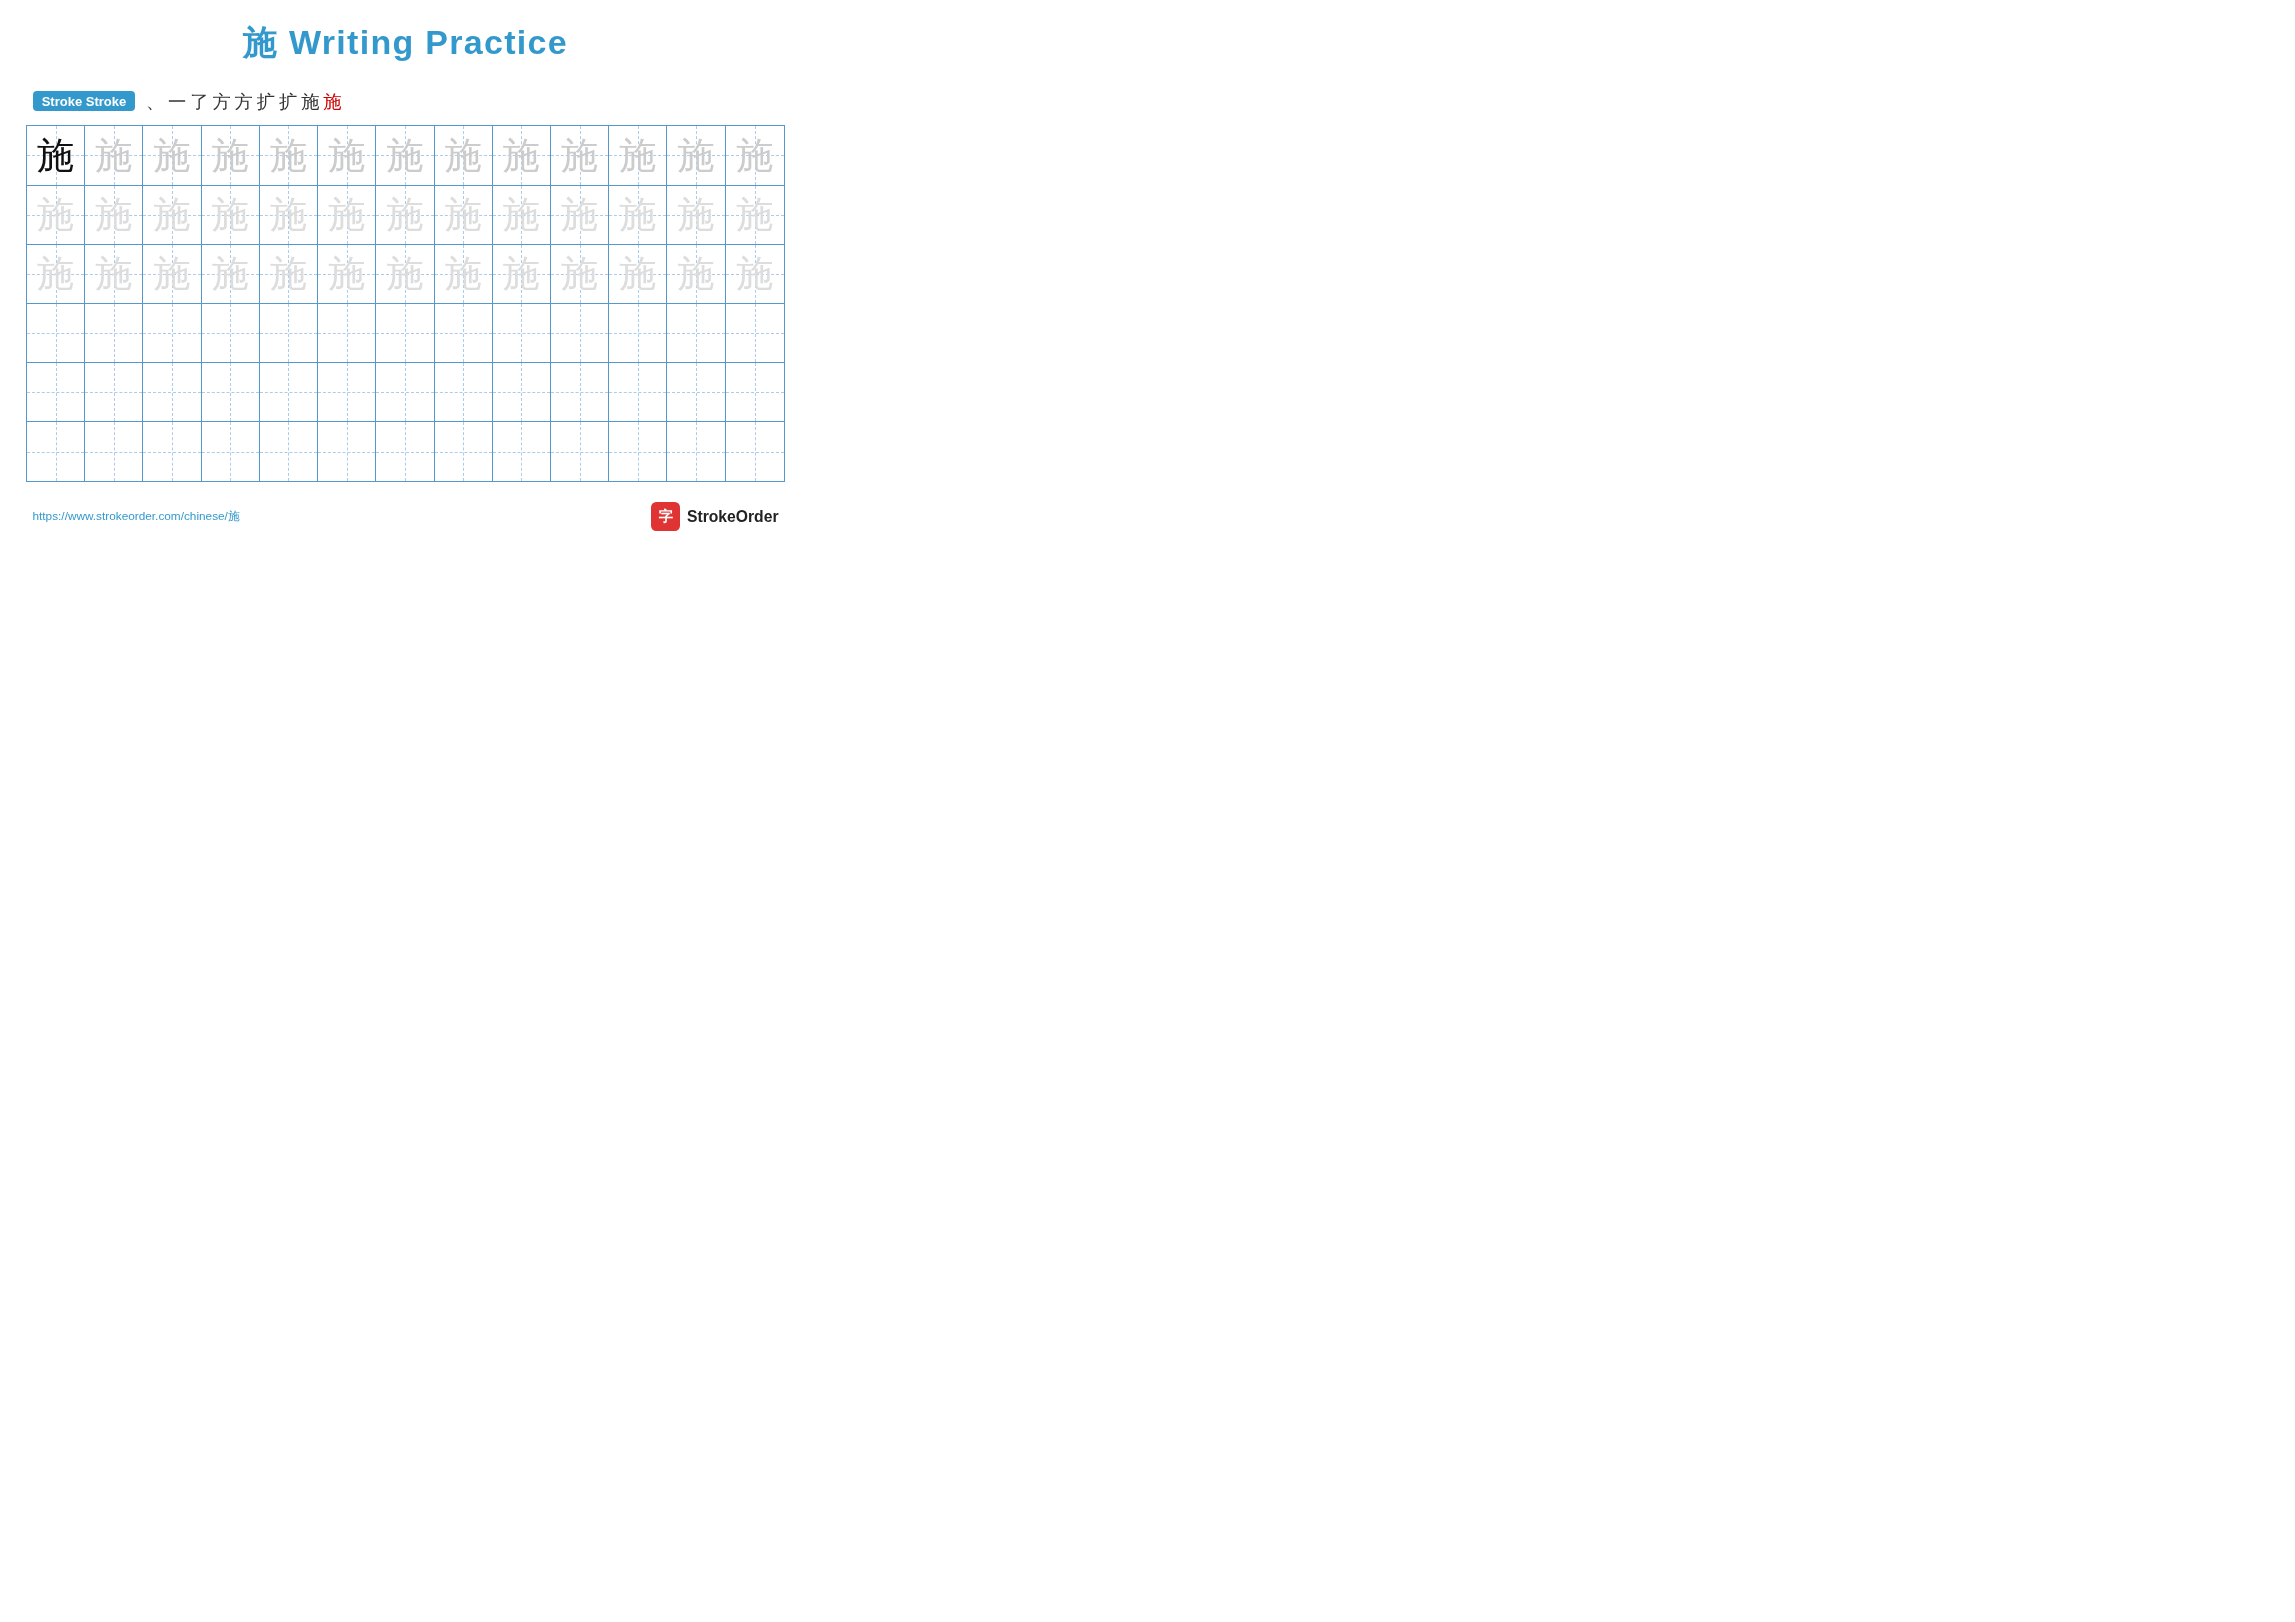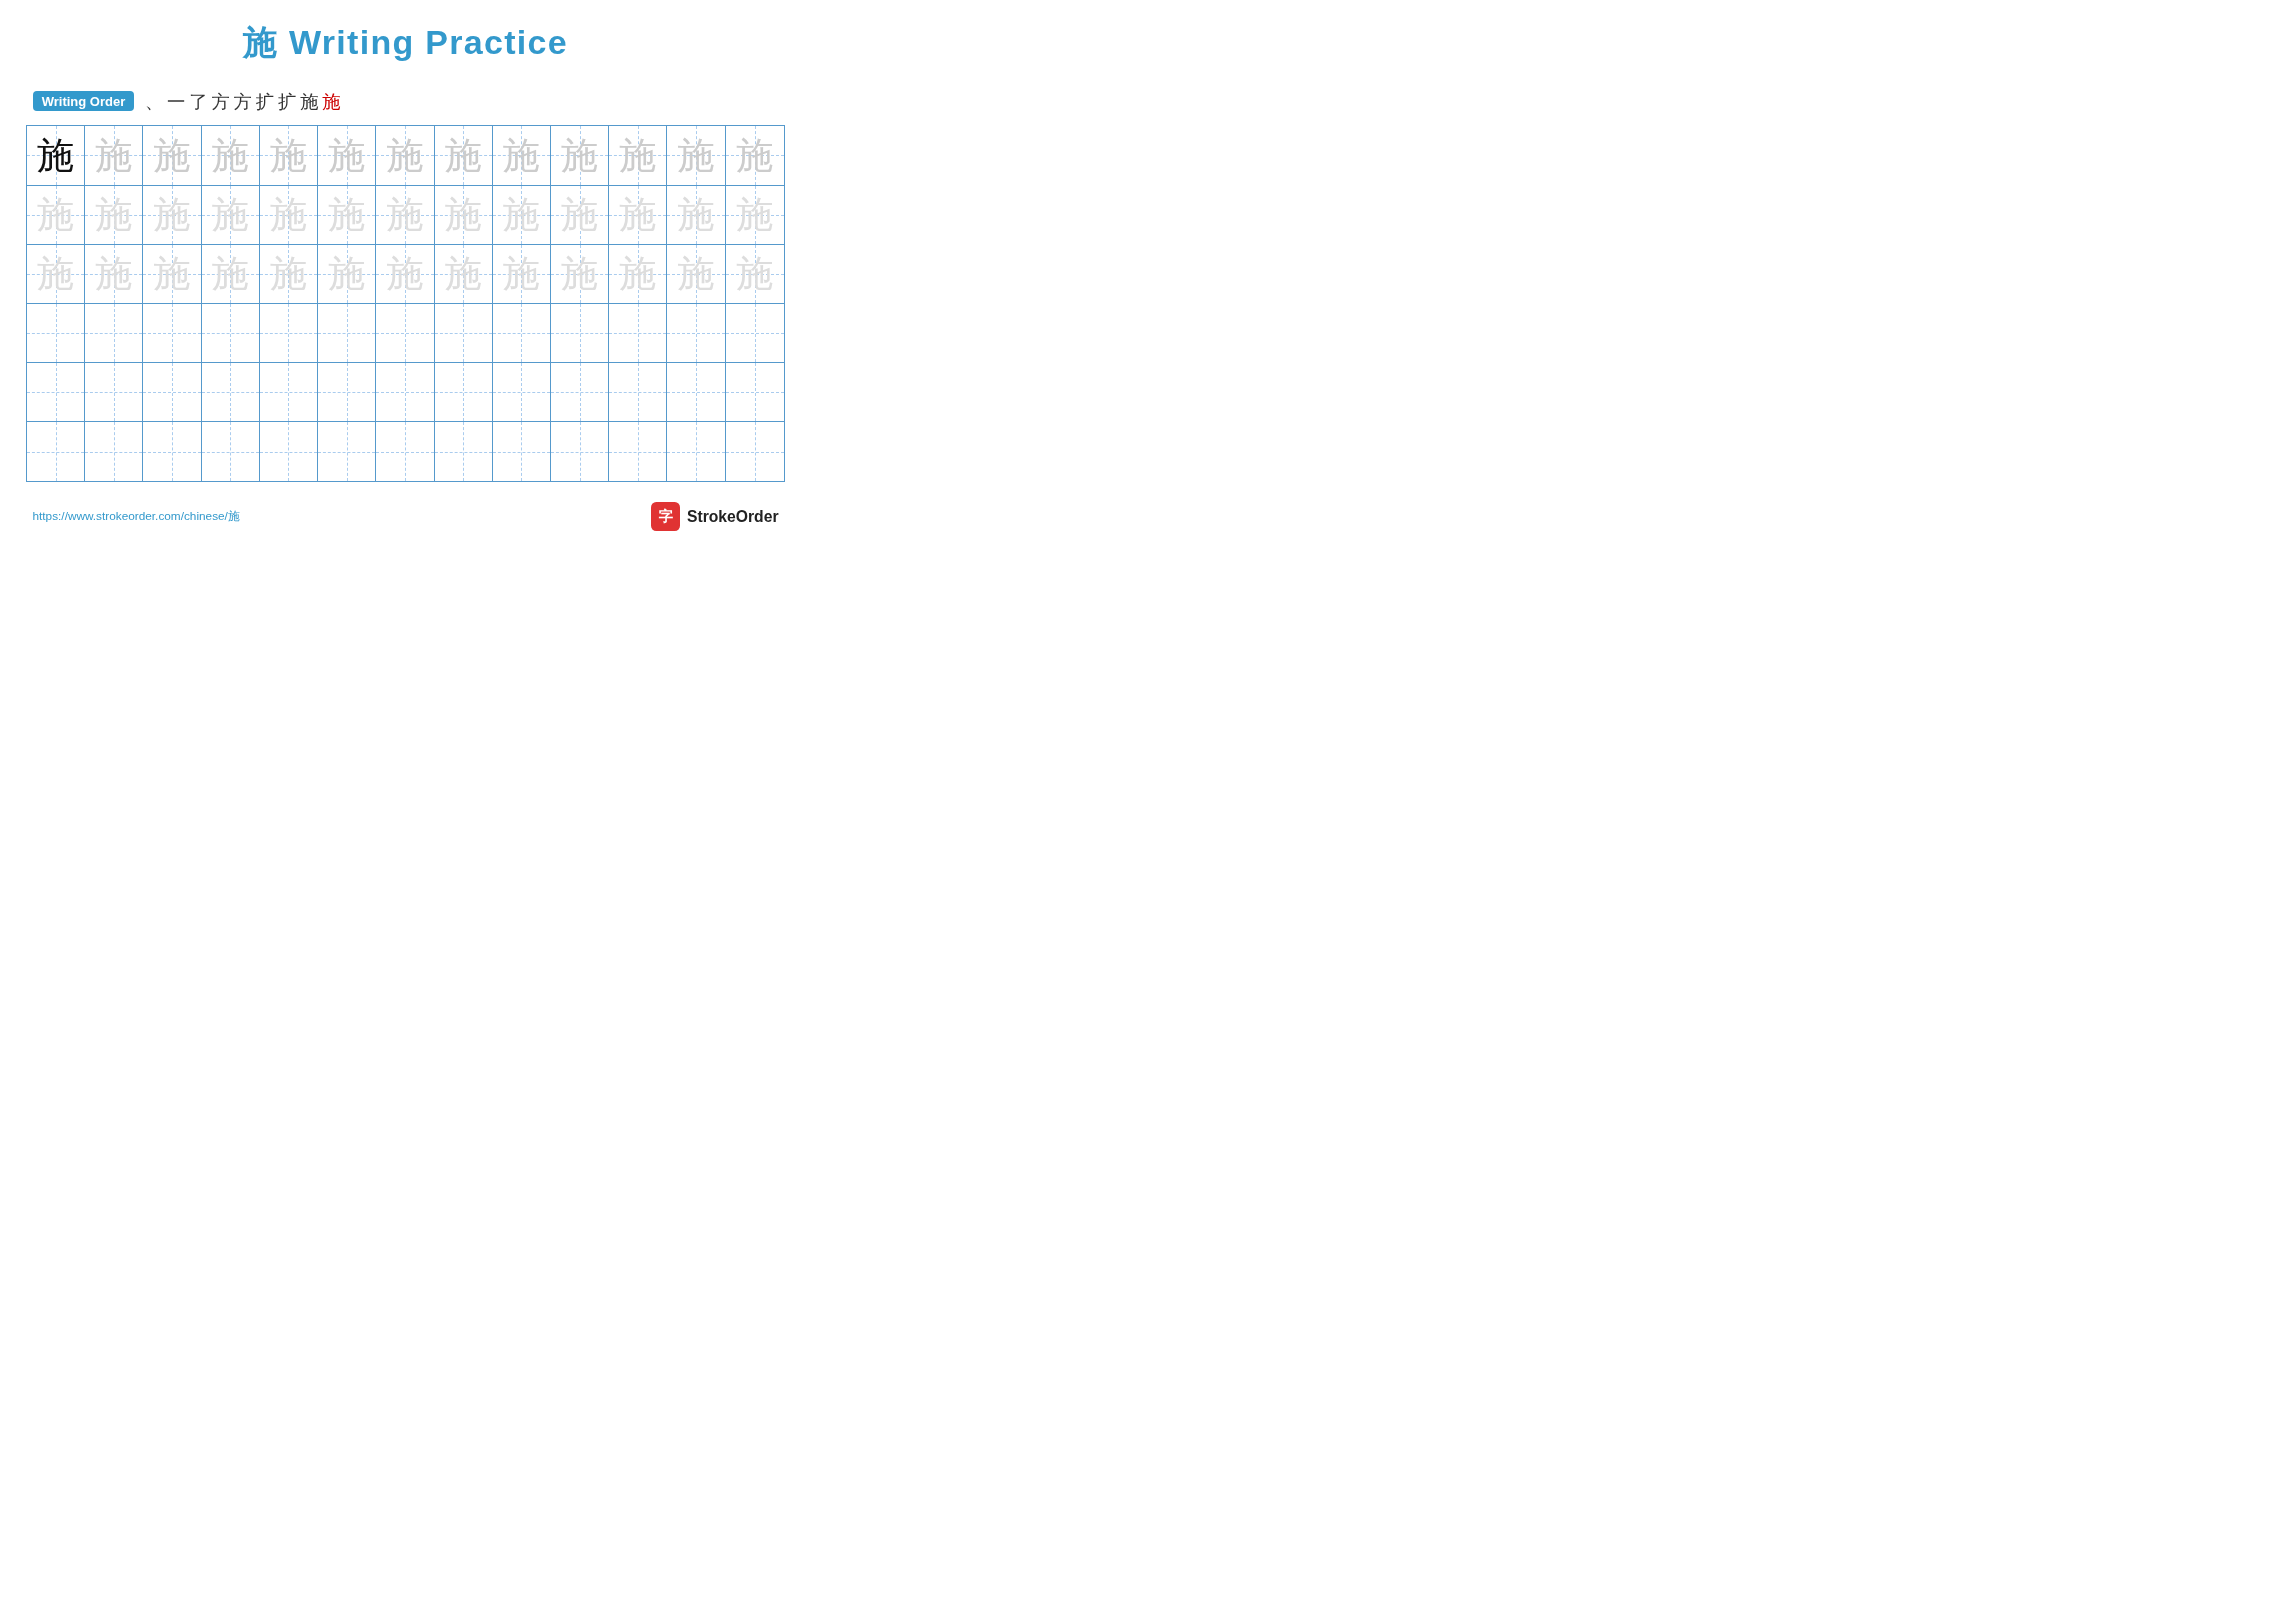--- a/index.html
+++ b/index.html
@@ -172,21 +172,21 @@
     }
   </style>
 </head>
 <body>
 
 
 
 <h1 class="page-title">施 Writing Practice</h1>
 
 <div class="stroke-order-row">
-  <div class="stroke-order-badge">Writing Order</div>
+  <div class="stroke-order-badge">Stroke Stroke</div>
   <div class="stroke-sequence">
     <span>、</span>
     <span>一</span>
     <span>了</span>
     <span>方</span>
     <span>方</span>
     <span>扩</span>
     <span>扩</span>
     <span>施</span>
     <span class="red-stroke">施</span>

